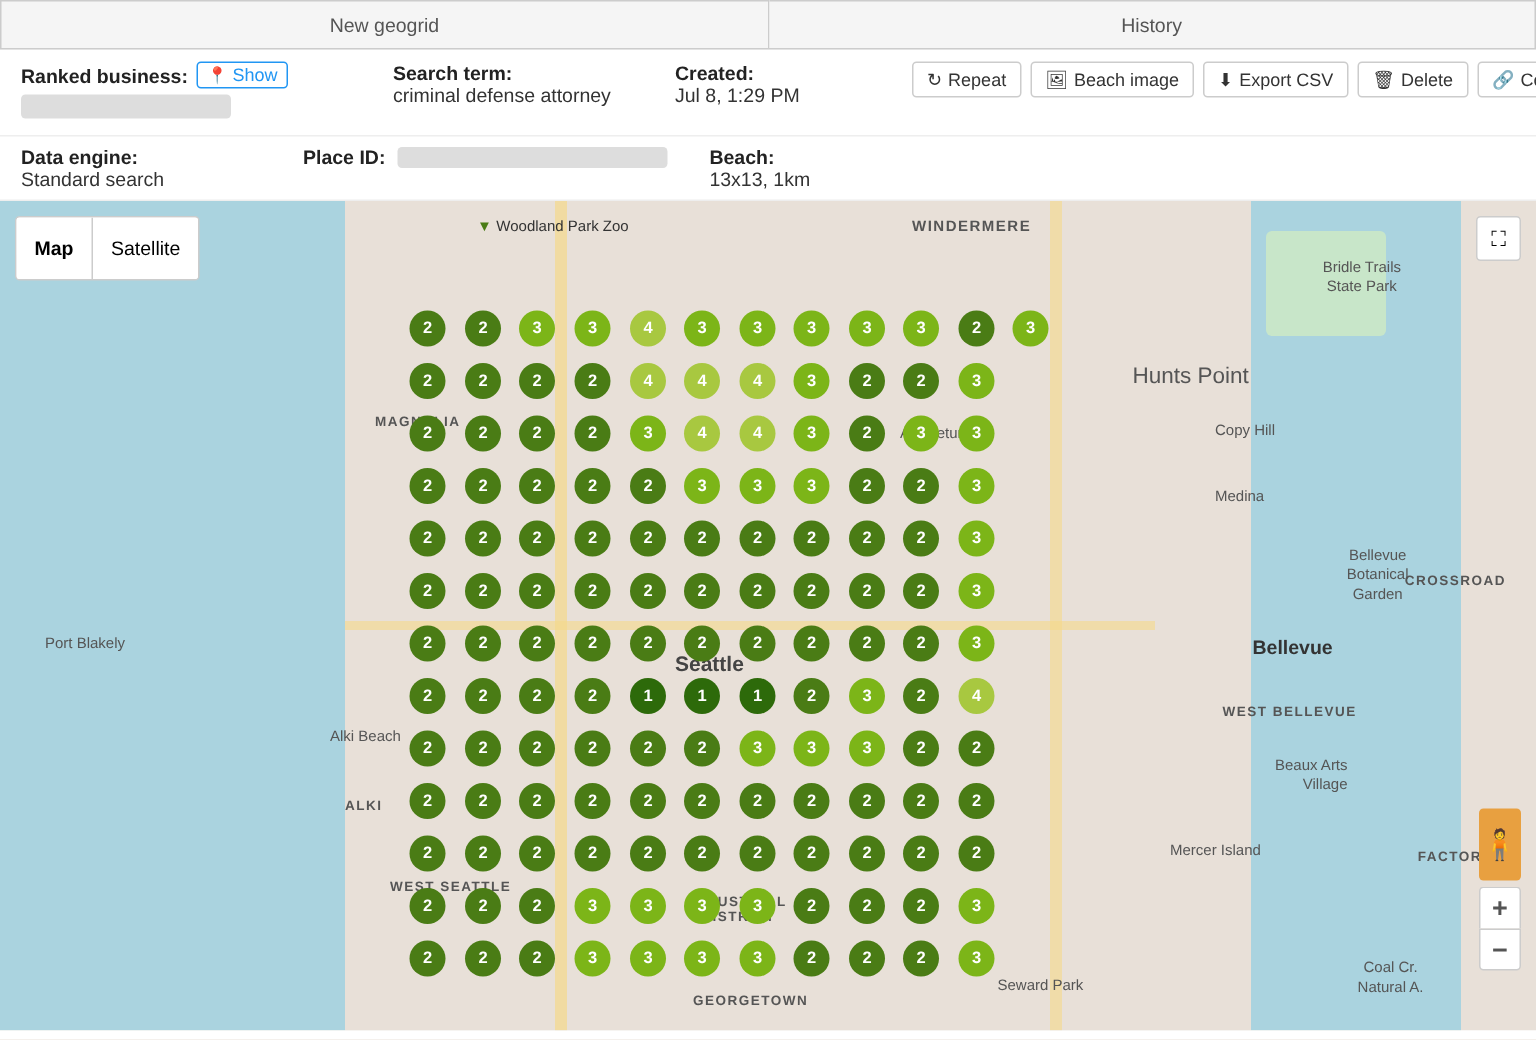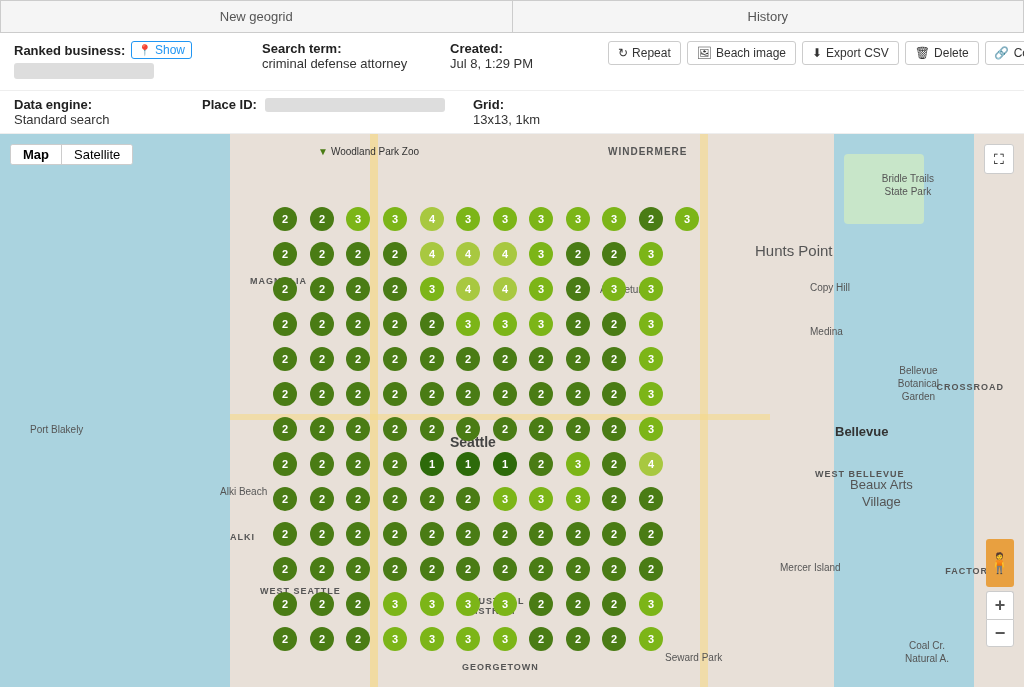--- a/index.html
+++ b/index.html
@@ -67,21 +67,21 @@
       overflow: hidden;
     }
 
     
     .map-type-control {
       position: absolute; top: 10px; left: 10px;
       background: #fff; border: 1px solid #ccc; border-radius: 3px;
       display: flex; overflow: hidden; z-index: 10;
     }
     .map-type-btn {
-      padding: 2px 12px; font-size: 13px; cursor: pointer;
+      padding: 13px 12px; font-size: 13px; cursor: pointer;
       border: none; background: #fff;
     }
     .map-type-btn.active { background: #fff; font-weight: bold; }
     .map-type-btn:not(:last-child) { border-right: 1px solid #ccc; }
 
     .fullscreen-btn {
       position: absolute; top: 10px; right: 10px;
       background: #fff; border: 1px solid #ccc; border-radius: 3px;
       width: 30px; height: 30px; display: flex; align-items: center;
       justify-content: center; cursor: pointer; z-index: 10; font-size: 14px;
@@ -184,21 +184,21 @@
     <span class="info-label">Data engine:</span>
     <div class="info-value">Standard search</div>
   </div>
 
   <div class="info-col" style="min-width:220px; display:flex; align-items:center; gap:8px">
     <span class="info-label">Place ID:</span>
     <div class="place-id-placeholder"></div>
   </div>
 
   <div class="info-col" style="min-width:130px">
-    <span class="info-label">Grid:</span>
+    <span class="info-label">Beach:</span>
     <div class="info-value">13x13, 1km</div>
   </div>
 
 </div>
 
 <div class="map-container">
   <div class="map-bg">
 
     <div style="position:absolute;left:0;top:0;width:230px;height:100%;background:#aad3df"></div>
 
@@ -228,21 +228,21 @@
   <div style="position:absolute;left:600px;top:150px;font-size:10px;color:#555;z-index:4">Arboretum</div>
   <div style="position:absolute;left:810px;top:148px;font-size:10px;color:#555;z-index:4">Copy Hill</div>
   <div style="position:absolute;left:810px;top:192px;font-size:10px;color:#555;z-index:4">Medina</div>
   <div style="position:absolute;right:85px;top:230px;font-size:10px;color:#555;z-index:4;text-align:center;line-height:1.3">Bellevue<br>Botanical<br>Garden</div>
   <div style="position:absolute;right:20px;top:248px;font-size:9px;color:#555;z-index:4;font-weight:600;letter-spacing:1px">CROSSROAD</div>
   <div style="position:absolute;left:835px;top:290px;font-size:13px;color:#333;z-index:4;font-weight:bold">Bellevue</div>
   <div style="position:absolute;left:815px;top:335px;font-size:9px;color:#555;z-index:4;font-weight:600;letter-spacing:1px">WEST BELLEVUE</div>
   <div style="position:absolute;left:30px;top:290px;font-size:10px;color:#555;z-index:4">Port Blakely</div>
   <div style="position:absolute;left:220px;top:352px;font-size:10px;color:#555;z-index:4">Alki Beach</div>
   <div style="position:absolute;left:230px;top:398px;font-size:9px;color:#555;z-index:4;font-weight:600;letter-spacing:1px">ALKI</div>
-  <div style="position:absolute;left:850px;top:343px;font-size:13px;color:#555;z-index:4;text-align:center;line-height:1.3">Beaux Arts<br>Village</div>
+  <div style="position:absolute;left:850px;top:370px;font-size:10px;color:#555;z-index:4;text-align:right;line-height:1.3">Beaux Arts<br>Village</div>
   <div style="position:absolute;left:780px;top:428px;font-size:10px;color:#555;z-index:4">Mercer Island</div>
   <div style="position:absolute;left:260px;top:452px;font-size:9px;color:#555;z-index:4;font-weight:600;letter-spacing:1px">WEST SEATTLE</div>
   <div style="position:absolute;right:25px;top:432px;font-size:9px;color:#555;z-index:4;font-weight:600;letter-spacing:1px">FACTORIA</div>
   <div style="position:absolute;right:75px;top:505px;font-size:10px;color:#555;z-index:4;text-align:center;line-height:1.3">Coal Cr.<br>Natural A.</div>
   <div style="position:absolute;left:665px;top:518px;font-size:10px;color:#555;z-index:4">Seward Park</div>
   <div style="position:absolute;left:462px;top:528px;font-size:9px;color:#555;z-index:4;font-weight:600;letter-spacing:1px">GEORGETOWN</div>
   <div style="position:absolute;left:460px;top:462px;font-size:9px;color:#555;z-index:4;font-weight:600;letter-spacing:1px;text-align:center">INDUSTRIAL<br>DISTRICT</div>
   <div style="position:absolute;left:450px;top:300px;font-size:14px;color:#444;z-index:4;font-weight:bold">Seattle</div>
 
   <div class="pins-layer" id="pins-layer">

